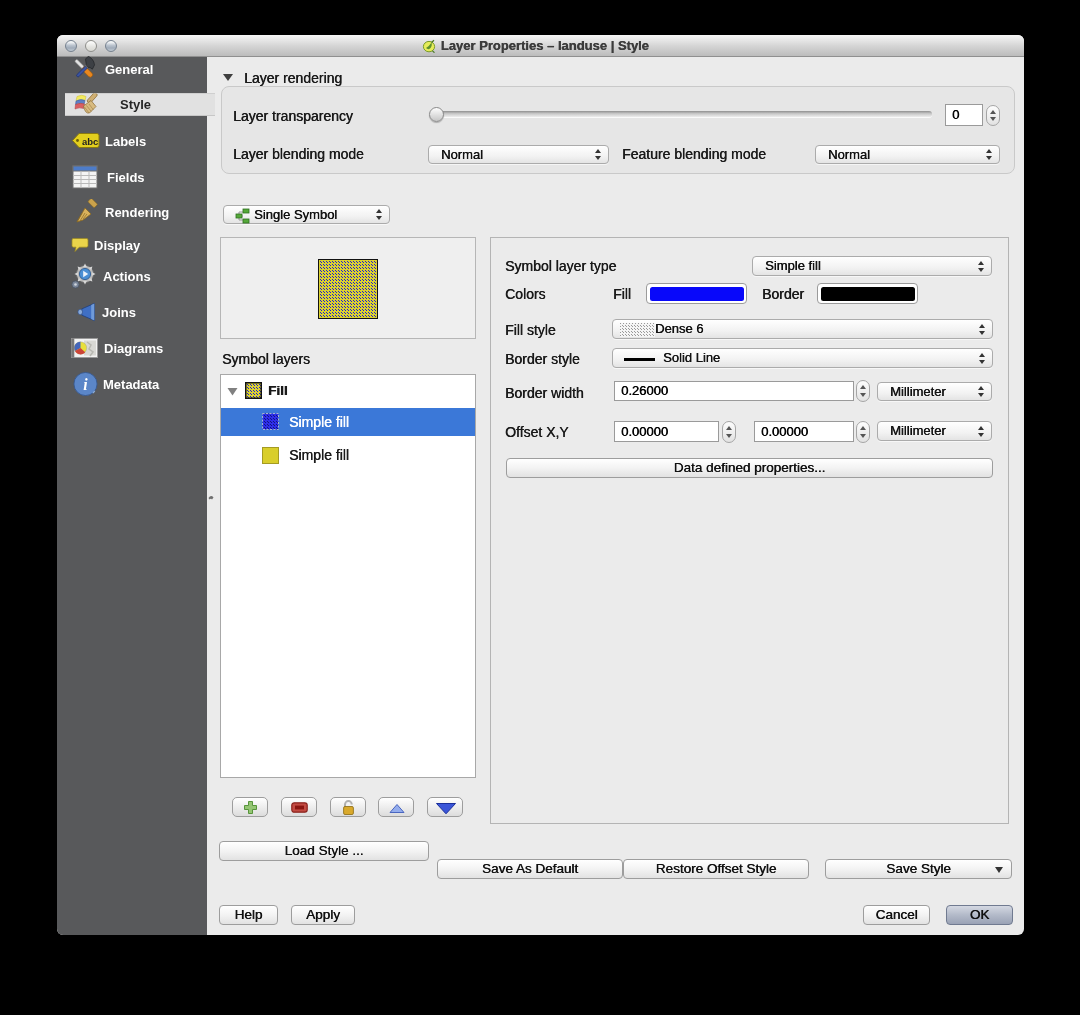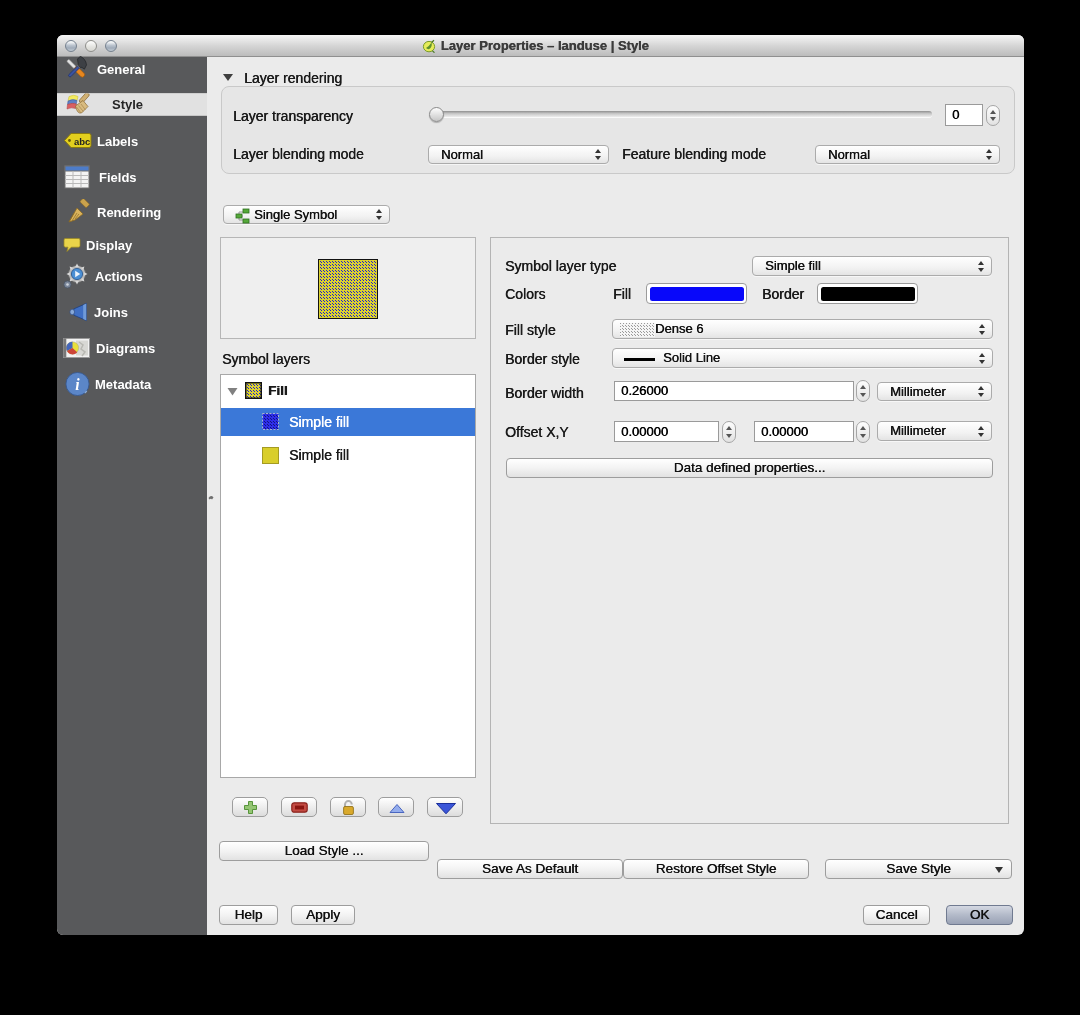--- a/index.html
+++ b/index.html
@@ -11,21 +11,21 @@
   background:linear-gradient(#f6f6f6,#d3d3d3 55%,#bcbcbc);
   border-bottom:1px solid #8f8f8f; }
 .tl { position:absolute; top:4.7px; width:12.6px; height:12.6px; border-radius:50%;
   background:linear-gradient(#f6f8f9 10%, #b9c2cd 45%, #9fabb9 70%, #c2cbd4);
   border:1px solid #75808e; }
 .tl.mid { background:linear-gradient(#fbfbfa 10%, #e3e3df 60%, #d8d8d2); border-color:#8e8e8a; }
 .title { position:absolute; top:0; left:0; right:10px; height:22px; text-align:center;
   font-size:13px; font-weight:bold; color:#3c3c3c; line-height:21px; }
 .sidebar { position:absolute; left:0; top:22px; width:150px; bottom:0;
   background:#58595b; }
-.srow { position:absolute; left:0; width:150px; height:23px; color:#fff;
+.srow { position:absolute; left:8px; width:150px; height:23px; color:#fff;
   font-size:13px; font-weight:bold; }
 .srow .lbl { position:absolute; top:50%; transform:translateY(-50%); }
 .srow.sel { background:#e1e1e1; color:#262626;
   border-top:1px solid #cfcfcf; border-bottom:1px solid #c7c7c7;}
 .sic { position:absolute; top:50%; transform:translateY(-50%); }
 .content { position:absolute; left:150px; top:22px; right:0; bottom:0; }
 .label { position:absolute; font-size:14px; color:#1a1a1a; white-space:nowrap; }
 .groupbox { position:absolute; left:14px; top:29px; width:794px; height:88px;
   background:#e6e6e6; border:1px solid #c9c9c9; border-radius:8px; }
 .popup { position:absolute; height:20px; border:1px solid #ababab; border-radius:4px;

